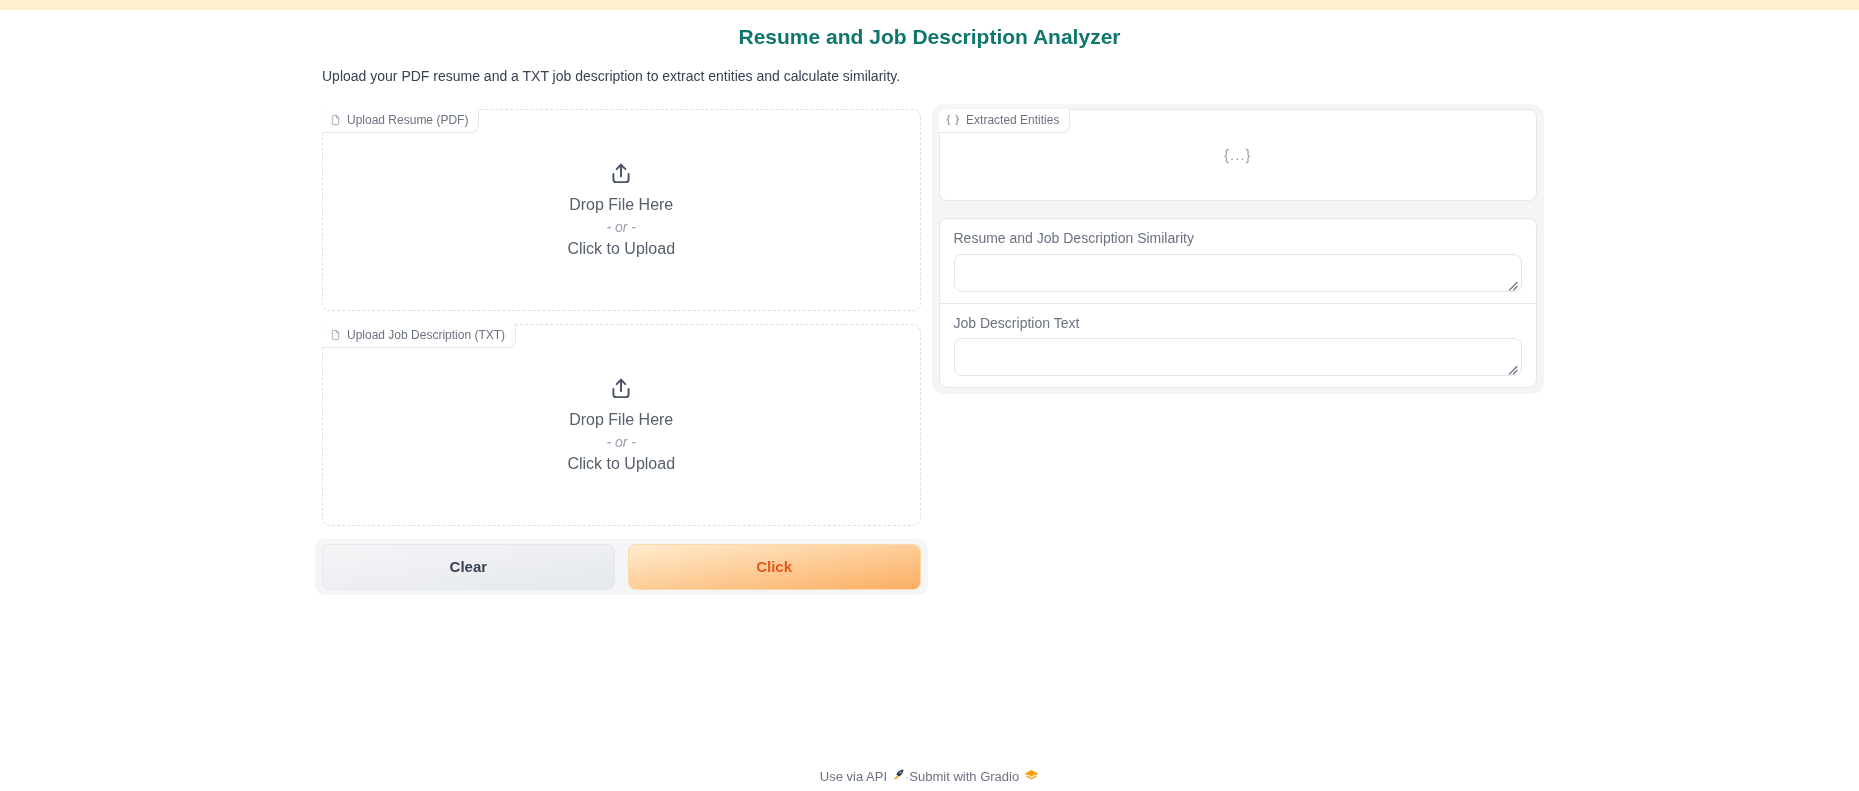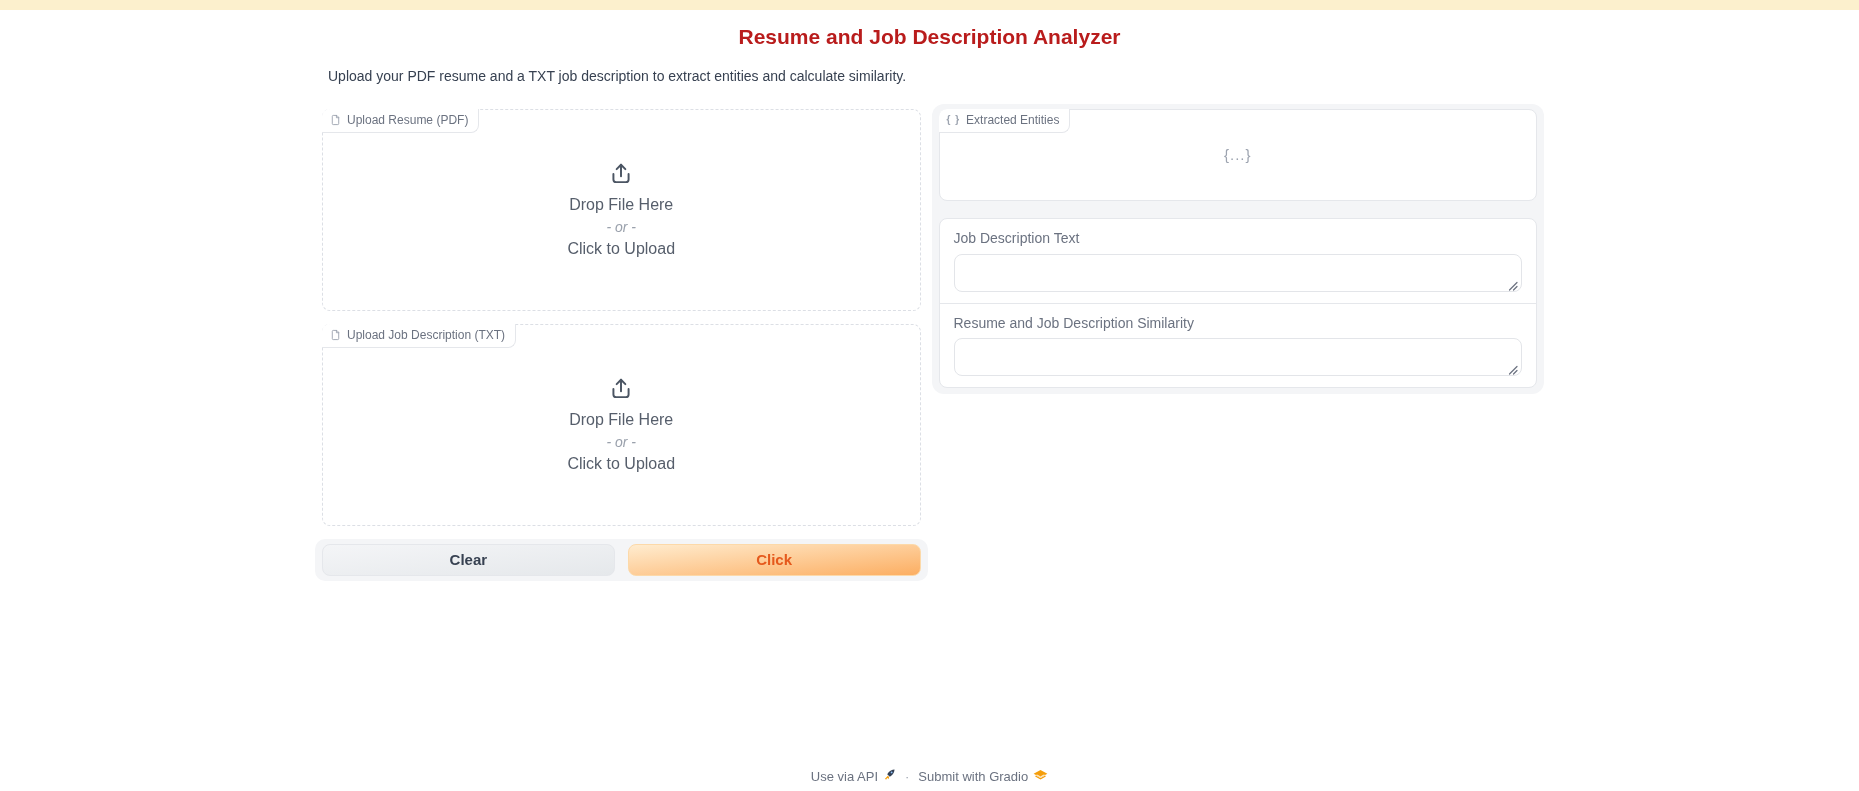--- a/index.html
+++ b/index.html
@@ -7,23 +7,23 @@
   body {
     width:1859px; height:791px; position:relative; overflow:hidden;
     background:#ffffff;
     font-family:"Liberation Sans", sans-serif;
     -webkit-font-smoothing:antialiased;
   }
   .banner { width:100%; height:10px; background:#fcf0cd; }
   .container { width:1229px; margin:0 auto; }
   .page-title {
     margin:13px 0 0; text-align:center;
-    font-size:21px; font-weight:700; color:#b91c1c; line-height:1.3;
-  }
-  .subtitle { margin:17px 6px 0; font-size:14px; color:#374151; line-height:1.4; padding-left:7px; }
+    font-size:21px; font-weight:700; color:#0f766e; line-height:1.3;
+  }
+  .subtitle { margin:17px 0 0; font-size:14px; color:#374151; line-height:1.4; padding-left:7px; }
   .row { display:flex; gap:4px; margin-top:17px; align-items:flex-start; }
   .col { flex:1; min-width:0; }
 
   
   .file-block {
     position:relative; height:202px; margin:5px 7px 0;
     border:1px dashed #dcdfe5; border-radius:8px; background:#fff;
     display:flex; align-items:center; justify-content:center; cursor:pointer;
   }
   .file-block.second { margin-top:13px; }
@@ -41,21 +41,21 @@
   .drop-text, .click-text { font-size:16px; color:#565e6b; }
   .or-text { font-size:14px; color:#9aa1ac;font-style:italic; }
   .upload-icon { margin-bottom:4px; display:flex; }
 
   
   .btn-panel {
     margin-top:13px; background:#f4f5f7; border-radius:10px;
     padding:5px 7px; display:flex; gap:13px;
   }
   .btn {
-    flex:1; height:32px; border-radius:8px; font-size:15px; font-weight:600;
+    flex:1; height:46px; border-radius:8px; font-size:15px; font-weight:600;
     font-family:inherit; cursor:pointer; display:flex; align-items:center; justify-content:center;
   }
   .btn-secondary {
     background:linear-gradient(to bottom right, #f4f5f7, #e5e8eb);
     border:1px solid #e5e7eb; color:#374151;
   }
   .btn-primary {
     background:linear-gradient(to bottom right, #ffeccf, #fcae62);
     border:1px solid #fcd9a9; color:#e5591c;
   }
@@ -76,21 +76,21 @@
   textarea.gr-text {
     display:block; width:100%; height:38px; resize:none;
     border:1px solid #e3e5e9; border-radius:8px; background:#fff;
     padding:9px 12px; font-family:inherit; font-size:14px; color:#1f2937; outline:none;
   }
   .resize-handle { position:absolute; right:4px; bottom:5px; width:10px; height:10px; cursor:nwse-resize; }
 
   
   .footer {
     position:absolute; left:0; right:0; bottom:7px;
-    display:flex; align-items:center; justify-content:center; gap:9px;
+    display:flex; align-items:center; justify-content:center; 
     font-size:13px; color:#6b7280;
   }
   .footer-link { display:inline-flex; align-items:center; gap:5px; cursor:pointer; }
   .footer-sep { color:#9ca3af; }
 </style>
 </head>
 <body>
 
 <div class="banner"></div>
 
@@ -162,33 +162,33 @@
         <div class="json-box">
           <div class="block-label">
             <span class="lbl-icon braces-glyph">{ }</span>
             <span>Extracted Entities</span>
           </div>
           <span class="json-empty">{...}</span>
         </div>
 
         <div class="form-box">
           <div class="form-item">
-            <div class="form-label">Job Description Text</div>
+            <div class="form-label">Resume and Job Description Similarity</div>
             <div class="ta-wrap">
               <textarea class="gr-text" style=""></textarea>
               <span class="resize-handle">
                 <svg width="10" height="10" viewBox="0 0 10 10" fill="none" stroke="#6b7280" stroke-width="1.2" stroke-linecap="round">
                   <path d="M1.5 9 L9 1.5"></path>
                     <path d="M5.5 9 L9 5.5"></path>
                 </svg>
               </span>
             </div>
           </div>
           <div class="form-item">
-            <div class="form-label">Resume and Job Description Similarity</div>
+            <div class="form-label">Job Description Text</div>
             <div class="ta-wrap">
               <textarea class="gr-text" style=""></textarea>
               <span class="resize-handle">
                 <svg width="10" height="10" viewBox="0 0 10 10" fill="none" stroke="#6b7280" stroke-width="1.2" stroke-linecap="round">
                   <path d="M1.5 9 L9 1.5"></path>
                     <path d="M5.5 9 L9 5.5"></path>
                 </svg>
               </span>
             </div>
           </div>

